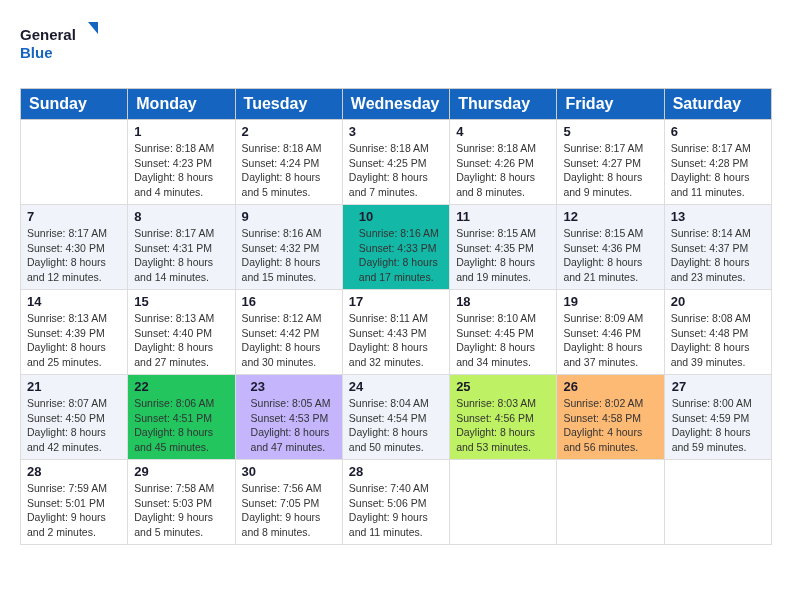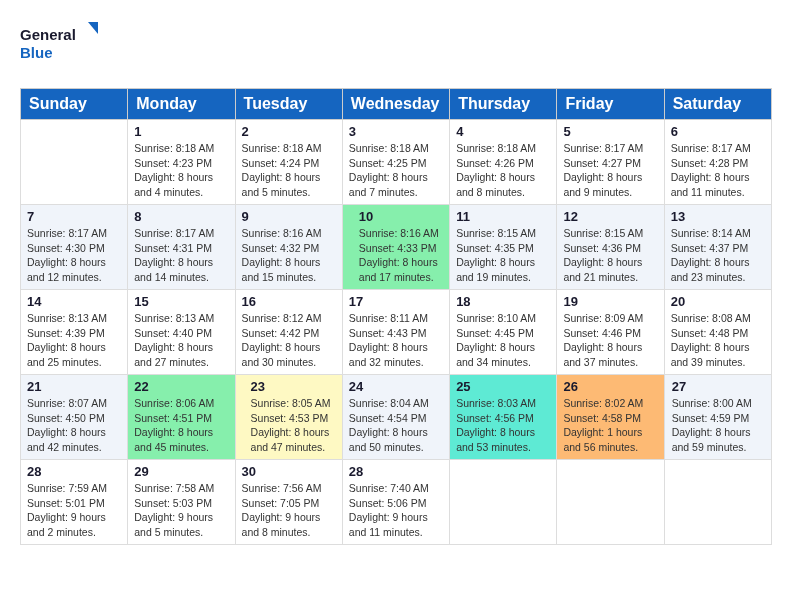--- a/index.html
+++ b/index.html
@@ -173,21 +173,21 @@
         </div>
         </td>
         <td style="background: rgb(240, 244, 250);">
         <span class="day-number">9</span>
         <div class="day-info">
           <span>Sunrise: 8:16 AM</span><br>
           <span>Sunset: 4:32 PM</span><br>
           <span>Daylight: 8 hours and 15 minutes.</span>
         </div>
         </td>
-        <td style="background: #86efac; padding-left: 16px;">
+        <td style="background: #14b8a6; padding-left: 16px;">
         <span class="day-number">10</span>
         <div class="day-info">
           <span>Sunrise: 8:16 AM</span><br>
           <span>Sunset: 4:33 PM</span><br>
           <span>Daylight: 8 hours and 17 minutes.</span>
         </div>
         </td>
         <td style="background: rgb(240, 244, 250);">
         <span class="day-number">11</span>
         <div class="day-info">
@@ -273,58 +273,58 @@
       </tr>
       <tr>
         <td style="background: rgb(240, 244, 250);">
         <span class="day-number">21</span>
         <div class="day-info">
           <span>Sunrise: 8:07 AM</span><br>
           <span>Sunset: 4:50 PM</span><br>
           <span>Daylight: 8 hours and 42 minutes.</span>
         </div>
         </td>
-        <td style="background: #86efac;">
+        <td style="background: #22c55e;">
         <span class="day-number">22</span>
         <div class="day-info">
           <span>Sunrise: 8:06 AM</span><br>
           <span>Sunset: 4:51 PM</span><br>
           <span>Daylight: 8 hours and 45 minutes.</span>
         </div>
         </td>
-        <td style="background: #fef9c3; padding-left: 15px;">
+        <td style="background: #c4b5fd; padding-left: 15px;">
         <span class="day-number">23</span>
         <div class="day-info">
           <span>Sunrise: 8:05 AM</span><br>
           <span>Sunset: 4:53 PM</span><br>
           <span>Daylight: 8 hours and 47 minutes.</span>
         </div>
         </td>
         <td style="background: rgb(240, 244, 250);">
         <span class="day-number">24</span>
         <div class="day-info">
           <span>Sunrise: 8:04 AM</span><br>
           <span>Sunset: 4:54 PM</span><br>
           <span>Daylight: 8 hours and 50 minutes.</span>
         </div>
         </td>
-        <td style="background: #5eead4;">
+        <td style="background: #bef264;">
         <span class="day-number">25</span>
         <div class="day-info">
           <span>Sunrise: 8:03 AM</span><br>
           <span>Sunset: 4:56 PM</span><br>
           <span>Daylight: 8 hours and 53 minutes.</span>
         </div>
         </td>
         <td style="background: #fdba74;">
         <span class="day-number">26</span>
         <div class="day-info">
           <span>Sunrise: 8:02 AM</span><br>
           <span>Sunset: 4:58 PM</span><br>
-          <span>Daylight: 1 hours and 56 minutes.</span>
+          <span>Daylight: 4 hours and 56 minutes.</span>
         </div>
         </td>
         <td style="background: rgb(240, 244, 250); padding-left: 7px;">
         <span class="day-number">27</span>
         <div class="day-info">
           <span>Sunrise: 8:00 AM</span><br>
           <span>Sunset: 4:59 PM</span><br>
           <span>Daylight: 8 hours and 59 minutes.</span>
         </div>
         </td>

